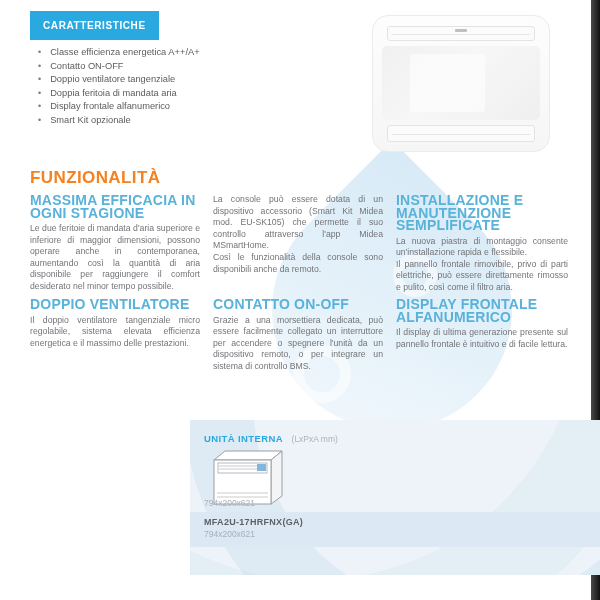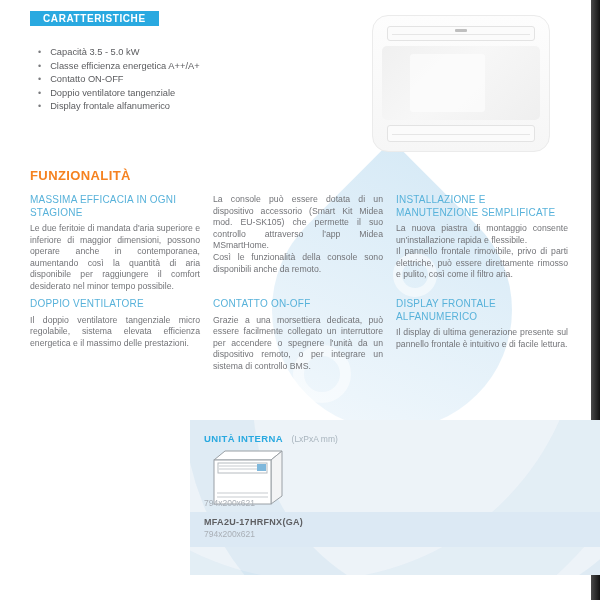--- a/index.html
+++ b/index.html
@@ -15,45 +15,45 @@
   .drop { position:absolute; left:272px; top:190px; width:240px; height:240px;
     border-radius:0 50% 50% 50%; transform:rotate(45deg);
     background:linear-gradient(160deg, rgba(150,200,232,0.38), rgba(170,210,238,0.16)); }
   .ring-a { position:absolute; left:393px; top:253px; width:44px; height:44px;
     border:9px solid rgba(255,255,255,0.55); border-radius:50%; }
   .ring-b { position:absolute; left:293px; top:345px; width:58px; height:58px;
     border:11px solid rgba(255,255,255,0.5); border-radius:50%; }
 
   
   .char-btn { position:absolute; left:30px; top:11px; background:#29A9E0; color:#fff;
-    font-size:10px; font-weight:700; letter-spacing:0.6px; padding:2px 13px; z-index:3; }
+    font-size:10px; font-weight:700; letter-spacing:0.6px; padding:9px 13px; z-index:3; }
   .bullets { position:absolute; left:38px; top:46px; width:290px; list-style:none; z-index:3; }
   .bullets li { font-size:9.3px; line-height:13.6px; color:#5b5c5f; }
   .bullets li::before { content:"•"; color:#7a7b7e; margin-right:9px; font-size:9px; }
 
   
   .photo { position:absolute; left:372px; top:15px; width:178px; height:137px;
     background:linear-gradient(#fdfdfd,#f6f6f6); border:1px solid #ebebeb; border-radius:16px; z-index:2; }
   .vent-top { position:absolute; left:14px; right:14px; top:10px; height:15px;
     border:1px solid #e3e3e3; border-radius:3px; background:#fbfbfb; }
   .vent-top::after { content:""; position:absolute; left:4px; right:4px; top:7px; height:1px; background:#e6e6e6; }
   .vent-bottom { position:absolute; left:14px; right:14px; bottom:9px; height:17px;
     border:1px solid #e3e3e3; border-radius:3px; background:#fbfbfb; }
   .vent-bottom::after { content:""; position:absolute; left:4px; right:4px; top:8px; height:1px; background:#e6e6e6; }
   .panel-mid { position:absolute; left:9px; right:9px; top:30px; bottom:31px;
     background:linear-gradient(135deg,#f0f0f0 0%,#f7f7f7 45%,#efefef 100%); border-radius:5px; }
   .panel-mid::after { content:""; position:absolute; left:28px; right:55px; top:8px; bottom:8px;
     background:rgba(255,255,255,0.55); border-radius:3px; }
   .brand-dot { position:absolute; left:82px; top:13px; width:12px; height:3px; background:#bfbfbf; border-radius:1px; }
 
   
-  .funz-title { position:absolute; left:30px; top:168px; font-size:13px; font-weight:700;
+  .funz-title { position:absolute; left:30px; top:168px; font-size:17px; font-weight:700;
     color:#F58220; letter-spacing:0.4px; z-index:3; }
   .sec { position:absolute; width:170px; z-index:3; }
-  .sec-h { font-size:10px; line-height:12.5px; font-weight:400; color:#58B2DA;
+  .sec-h { font-size:14px; line-height:12.5px; font-weight:700; color:#58B2DA;
     letter-spacing:0.2px; margin-bottom:4px; }
   .sec-b { font-size:8.7px; line-height:11.6px; color:#737478; text-align:justify; white-space:pre-line; }
   .s1 { left:30px;  top:194px; }
   .s2 { left:213px; top:194px; }
   .s3 { left:396px; top:194px; width:172px; }
   .s4 { left:30px;  top:298px; }
   .s5 { left:213px; top:298px; }
   .s6 { left:396px; top:298px; width:172px; }
 
   
@@ -78,25 +78,26 @@
 <body>
 
 <div class="screen">
 
   <div class="drop"></div>
   <div class="ring-a"></div>
   <div class="ring-b"></div>
 
   <div class="char-btn">CARATTERISTICHE</div>
   <ul class="bullets">
-    <li>Capacità 3.5 - 5.0 kW</li>
     <li>Classe efficienza energetica A++/A+</li>
     <li>Contatto ON-OFF</li>
     <li>Doppio ventilatore tangenziale</li>
+    <li>Doppia feritoia di mandata aria</li>
     <li>Display frontale alfanumerico</li>
+    <li>Smart Kit opzionale</li>
   </ul>
 
   <div class="photo">
     <div class="vent-top"></div>
     <div class="brand-dot"></div>
     <div class="panel-mid"></div>
     <div class="vent-bottom"></div>
   </div>
 
   <div class="funz-title">FUNZIONALITÀ</div>

